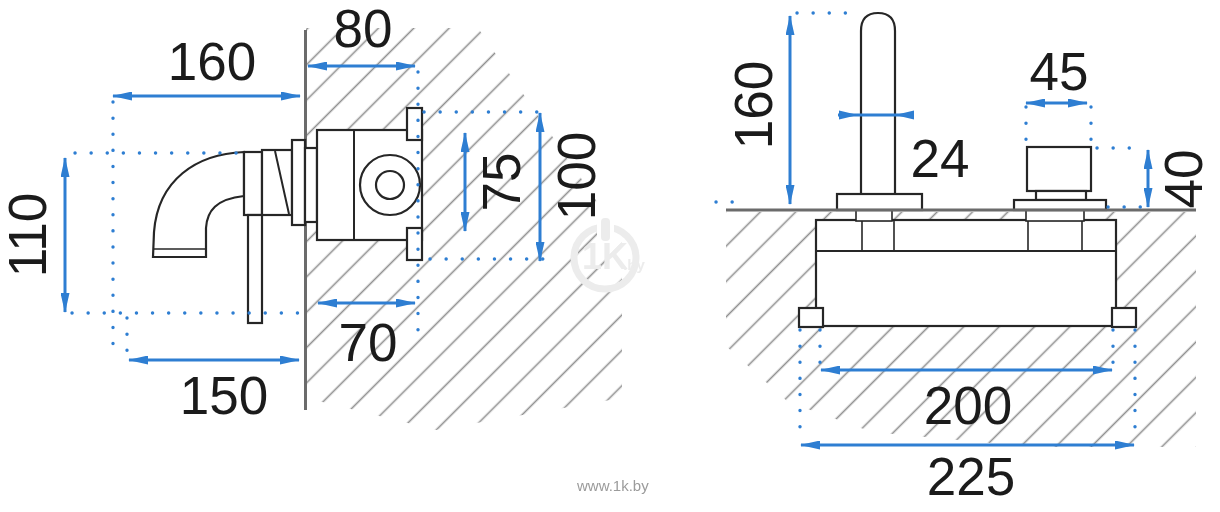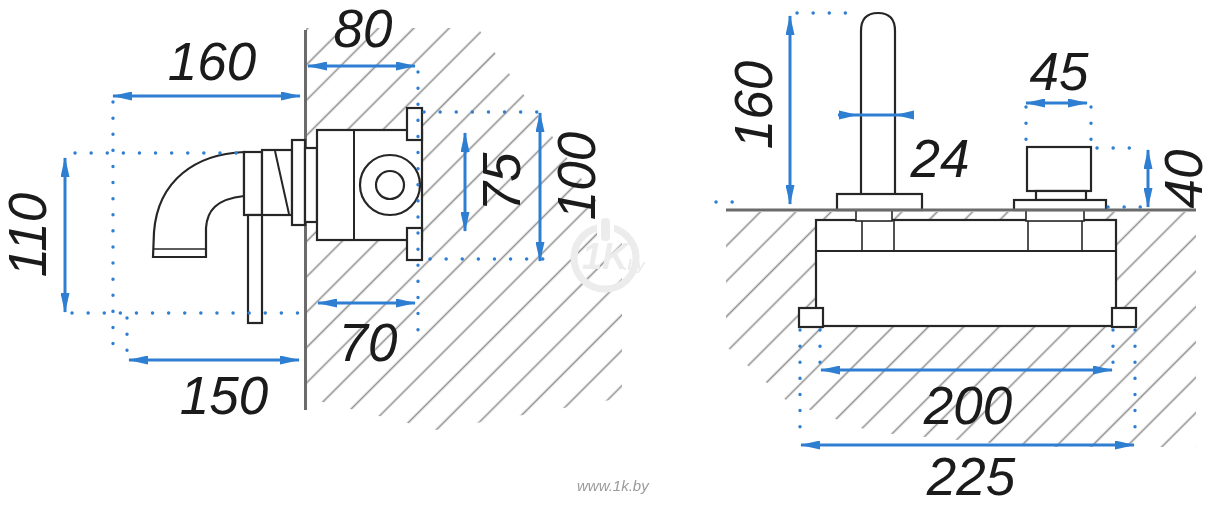--- a/index.html
+++ b/index.html
@@ -1,16 +1,16 @@
 <!DOCTYPE html>
 <html style="--dimension_blue: #2e7ed2; --outline_dark: #262626; --hatch_gray: #8f8f8f; --structure_gray: #6b6b6b; --label_ink: #1b1b1b; --watermark_gray: #ececec; --footer_gray: #9b9b9b; --background: #ffffff;"><head>
 <meta charset="utf-8">
 <style>
   html,body{margin:0;padding:0;background:#fff;}
-  .canvas{position:relative;width:1220px;height:512px;background:var(--background,#fff);overflow:hidden;font-style:italic;}
+  .canvas{position:relative;width:1220px;height:512px;background:var(--background,#fff);overflow:hidden;}
   svg{display:block;}
   svg text{font-family:"Liberation Sans","DejaVu Sans",sans-serif;}
   .dim-text{font-size:53px;fill:var(--label_ink,#1b1b1b);}
   .dim-line{stroke:var(--dimension_blue,#2e7ed2);stroke-width:3;fill:none;}
   .dots{stroke:var(--dimension_blue,#2e7ed2);stroke-width:3.4;stroke-dasharray:0.1 16;stroke-linecap:round;fill:none;}
   .shape{fill:#fff;stroke:var(--outline_dark,#262626);stroke-width:2.2;}
   .shape-line{stroke:var(--outline_dark,#262626);stroke-width:2;fill:none;}
   .thin{stroke-width:1.6;}
   .wall{stroke:var(--structure_gray,#6b6b6b);stroke-width:3;fill:none;}
   .hatchline{stroke:var(--hatch_gray,#8f8f8f);stroke-width:1.6;}

